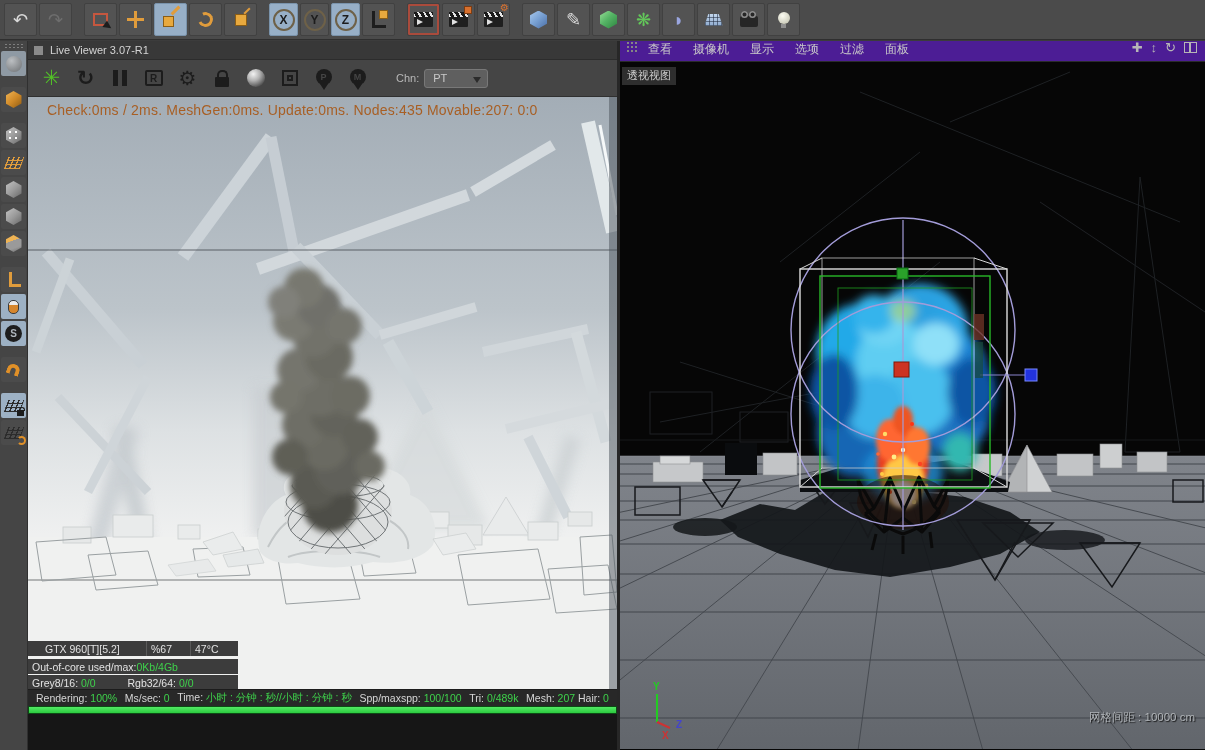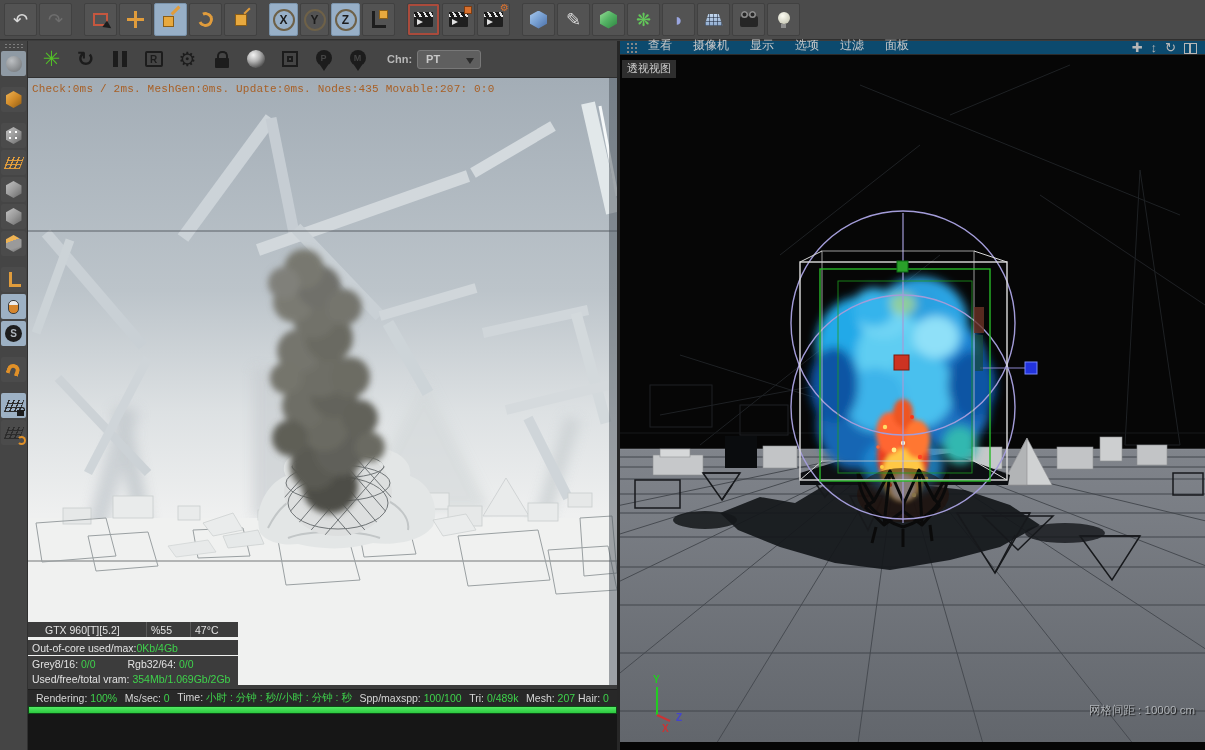--- a/index.html
+++ b/index.html
@@ -91,41 +91,41 @@
   .lv-pause i{display:block;width:5px;height:16px;background:#1c1c1c;}
   .lv-reset{width:18px;height:16px;border:2px solid #1c1c1c;border-radius:2px;color:#1c1c1c;font-size:10px;font-weight:bold;display:flex;align-items:center;justify-content:center;}
   .lv-gear{font-size:20px;color:#1c1c1c;}
   .lv-lock{width:14px;height:10px;background:#1c1c1c;position:relative;margin-top:7px;border-radius:1px;}
   .lv-lock:before{content:"";position:absolute;left:2px;top:-7px;width:7px;height:7px;border:2.5px solid #1c1c1c;border-bottom:none;border-radius:5px 5px 0 0;}
   .lv-ball{width:18px;height:18px;border-radius:50%;background:radial-gradient(circle at 35% 28%,#f2f2f2,#b2b2b2 38%,#4e4e4e 78%,#2e2e2e);}
   .lv-region{width:16px;height:16px;border:2px solid #1c1c1c;display:flex;align-items:center;justify-content:center;}
   .lv-region i{display:block;width:6px;height:6px;border:2px solid #1c1c1c;}
   .lv-pin{width:16px;height:16px;border-radius:50%;background:#1c1c1c;color:#454545;font-weight:bold;font-size:9px;display:flex;align-items:center;justify-content:center;position:relative;margin-top:-3px;}
   .lv-pin:after{content:"";position:absolute;bottom:-5px;left:4px;border-left:4px solid transparent;border-right:4px solid transparent;border-top:6px solid #1c1c1c;}
-  .chn{display:flex;align-items:center;margin-left:11px;font-weight:bold;}
+  .chn{display:flex;align-items:center;margin-left:20px;}
   .chn .lbl{color:#b8b8b8;font-size:11px;margin-right:5px;}
   .chn .dd{width:64px;height:19px;background:#5f5f5f;border:1px solid #787878;border-radius:3px;color:#c9c9c9;font-size:11px;display:flex;align-items:center;padding-left:8px;position:relative;}
   .chn .dd:after{content:"";position:absolute;right:6px;top:7px;border-left:4.5px solid transparent;border-right:4.5px solid transparent;border-top:6px solid #2b2b2b;}
   .lv-render{position:relative;width:589px;height:607px;overflow:hidden;background:#a9b2ba;}
-  .rstatus{position:absolute;left:4px;top:5px;font-size:11px;color:#a85f24;letter-spacing:.2px;z-index:5;font-family:Liberation Mono, monospace;}
+  .rstatus{position:absolute;left:19px;top:5px;font-size:14px;color:#a85f24;letter-spacing:.2px;z-index:5;}
   .gpubox{position:absolute;left:0;width:210px;background:rgba(52,52,52,.96);color:#e2e2e2;font-size:10.5px;display:flex;align-items:center;z-index:6;}
   .gpubox .cell{padding:1.5px 4px;}
   .statrow{position:absolute;left:0;width:210px;background:rgba(52,52,52,.96);color:#e2e2e2;font-size:10.5px;padding:1.5px 4px;white-space:nowrap;overflow:hidden;z-index:6;}
   .grnval{color:#3ed24b;}
   .lv-status{position:absolute;left:0;top:648px;width:589px;height:17px;background:#282828;border-top:1px solid #1c1c1c;display:flex;align-items:center;justify-content:space-between;padding:4px 8px;font-size:10.5px;color:#d6d6d6;white-space:nowrap;z-index:7;}
   .lv-status span{flex:none;}
   .lv-progress{position:absolute;left:0;top:665px;width:589px;height:44px;background:#161616;z-index:7;}
   .lv-progress .bar{width:100%;height:8px;background:linear-gradient(#52ea64,#2cc93f);border:1px solid #0c4a14;}
 
   
   .vdivider{position:absolute;left:617px;top:41px;width:3px;height:709px;background:#272727;}
 
   
   .vp{position:absolute;left:620px;top:41px;width:585px;height:709px;background:#060606;}
-  .vp-menu{height:14px;background:#0c4a6e;border-bottom:1px solid #2b2b2b;display:flex;align-items:flex-end;color:#c9c9c9;font-size:12px;}
+  .vp-menu{height:21px;background:#4c1d95;border-bottom:1px solid #2b2b2b;display:flex;align-items:flex-start;color:#c9c9c9;font-size:12px;}
   .vp-menu .grip{width:12px;height:12px;background:radial-gradient(#858585 1px,transparent 1px);background-size:4px 4px;margin:0 10px 0 6px;}
   .vp-menu .mi{margin-right:21px;}
   .vp-menu .spacer{flex:1;}
   .vpic{color:#b6b6b6;font-size:13px;margin-right:8px;line-height:1;}
   .vpic.max{width:13px;height:11px;border:1.5px solid #b6b6b6;position:relative;margin-top:1px;}
   .vpic.max:after{content:"";position:absolute;left:4px;top:0;width:1.5px;height:100%;background:#b6b6b6;}
   .vp-scene{position:relative;width:585px;height:667px;}
   .vp-label{position:absolute;left:2px;top:5px;background:#2e2e2e;color:#cccccc;font-size:11px;padding:1px 5px 2px;z-index:5;}
   .vp-gridinfo{position:absolute;right:10px;bottom:4px;color:#b0b4b8;font-size:11.5px;text-shadow:1px 1px 1px #111;z-index:5;}
 </style>
@@ -255,20 +255,24 @@
         <span class="sgrid grey"></span>
         <i class="slock"></i>
       </div>
     <div class="sbtn">
         <span class="sgrid grey"></span>
         <i class="srot"></i>
       </div>
   </div>
 
   <div class="lv">
+    <div class="lv-title">
+      <span class="sq"></span>
+      <span>Live Viewer 3.07-R1</span>
+    </div>
     <div class="lv-tools">
       <div class="lvt">
           <span class="lv-octane">✳</span>
         </div>
       <div class="lvt">
           <span class="lv-restart">↻</span>
         </div>
       <div class="lvt">
           <span class="lv-pause">
             <i></i>
@@ -434,21 +438,21 @@
             <circle cx="262" cy="360" r="18" fill="#5e5e56"></circle>
         </g>
 
         <rect x="581" y="0" width="8" height="607" fill="#4a525a" opacity="0.5"></rect>
       </svg>
 
       <div class="rstatus">Check:0ms / 2ms. MeshGen:0ms. Update:0ms. Nodes:435 Movable:207: 0:0</div>
 
       <div class="gpubox" style="top:544px;">
         <span class="cell" style="flex:1;margin-left:13px;">GTX 960[T][5.2]</span>
-        <span class="cell" style="border-left:1px solid #5a5a5a;width:44px;">%55</span>
+        <span class="cell" style="border-left:1px solid #5a5a5a;width:44px;">%67</span>
         <span class="cell" style="border-left:1px solid #5a5a5a;width:48px;">47°C</span>
       </div>
       <div class="statrow" style="top:562px;">
         <span>Out-of-core used/max:</span><span class="grnval">0Kb/4Gb</span>
       </div>
       <div class="statrow" style="top:578px;">
         <span>Grey8/16:</span> <span class="grnval">0/0</span>
         <span style="display:inline-block;width:26px;"></span>
         <span>Rgb32/64:</span> <span class="grnval">0/0</span>
       </div>

